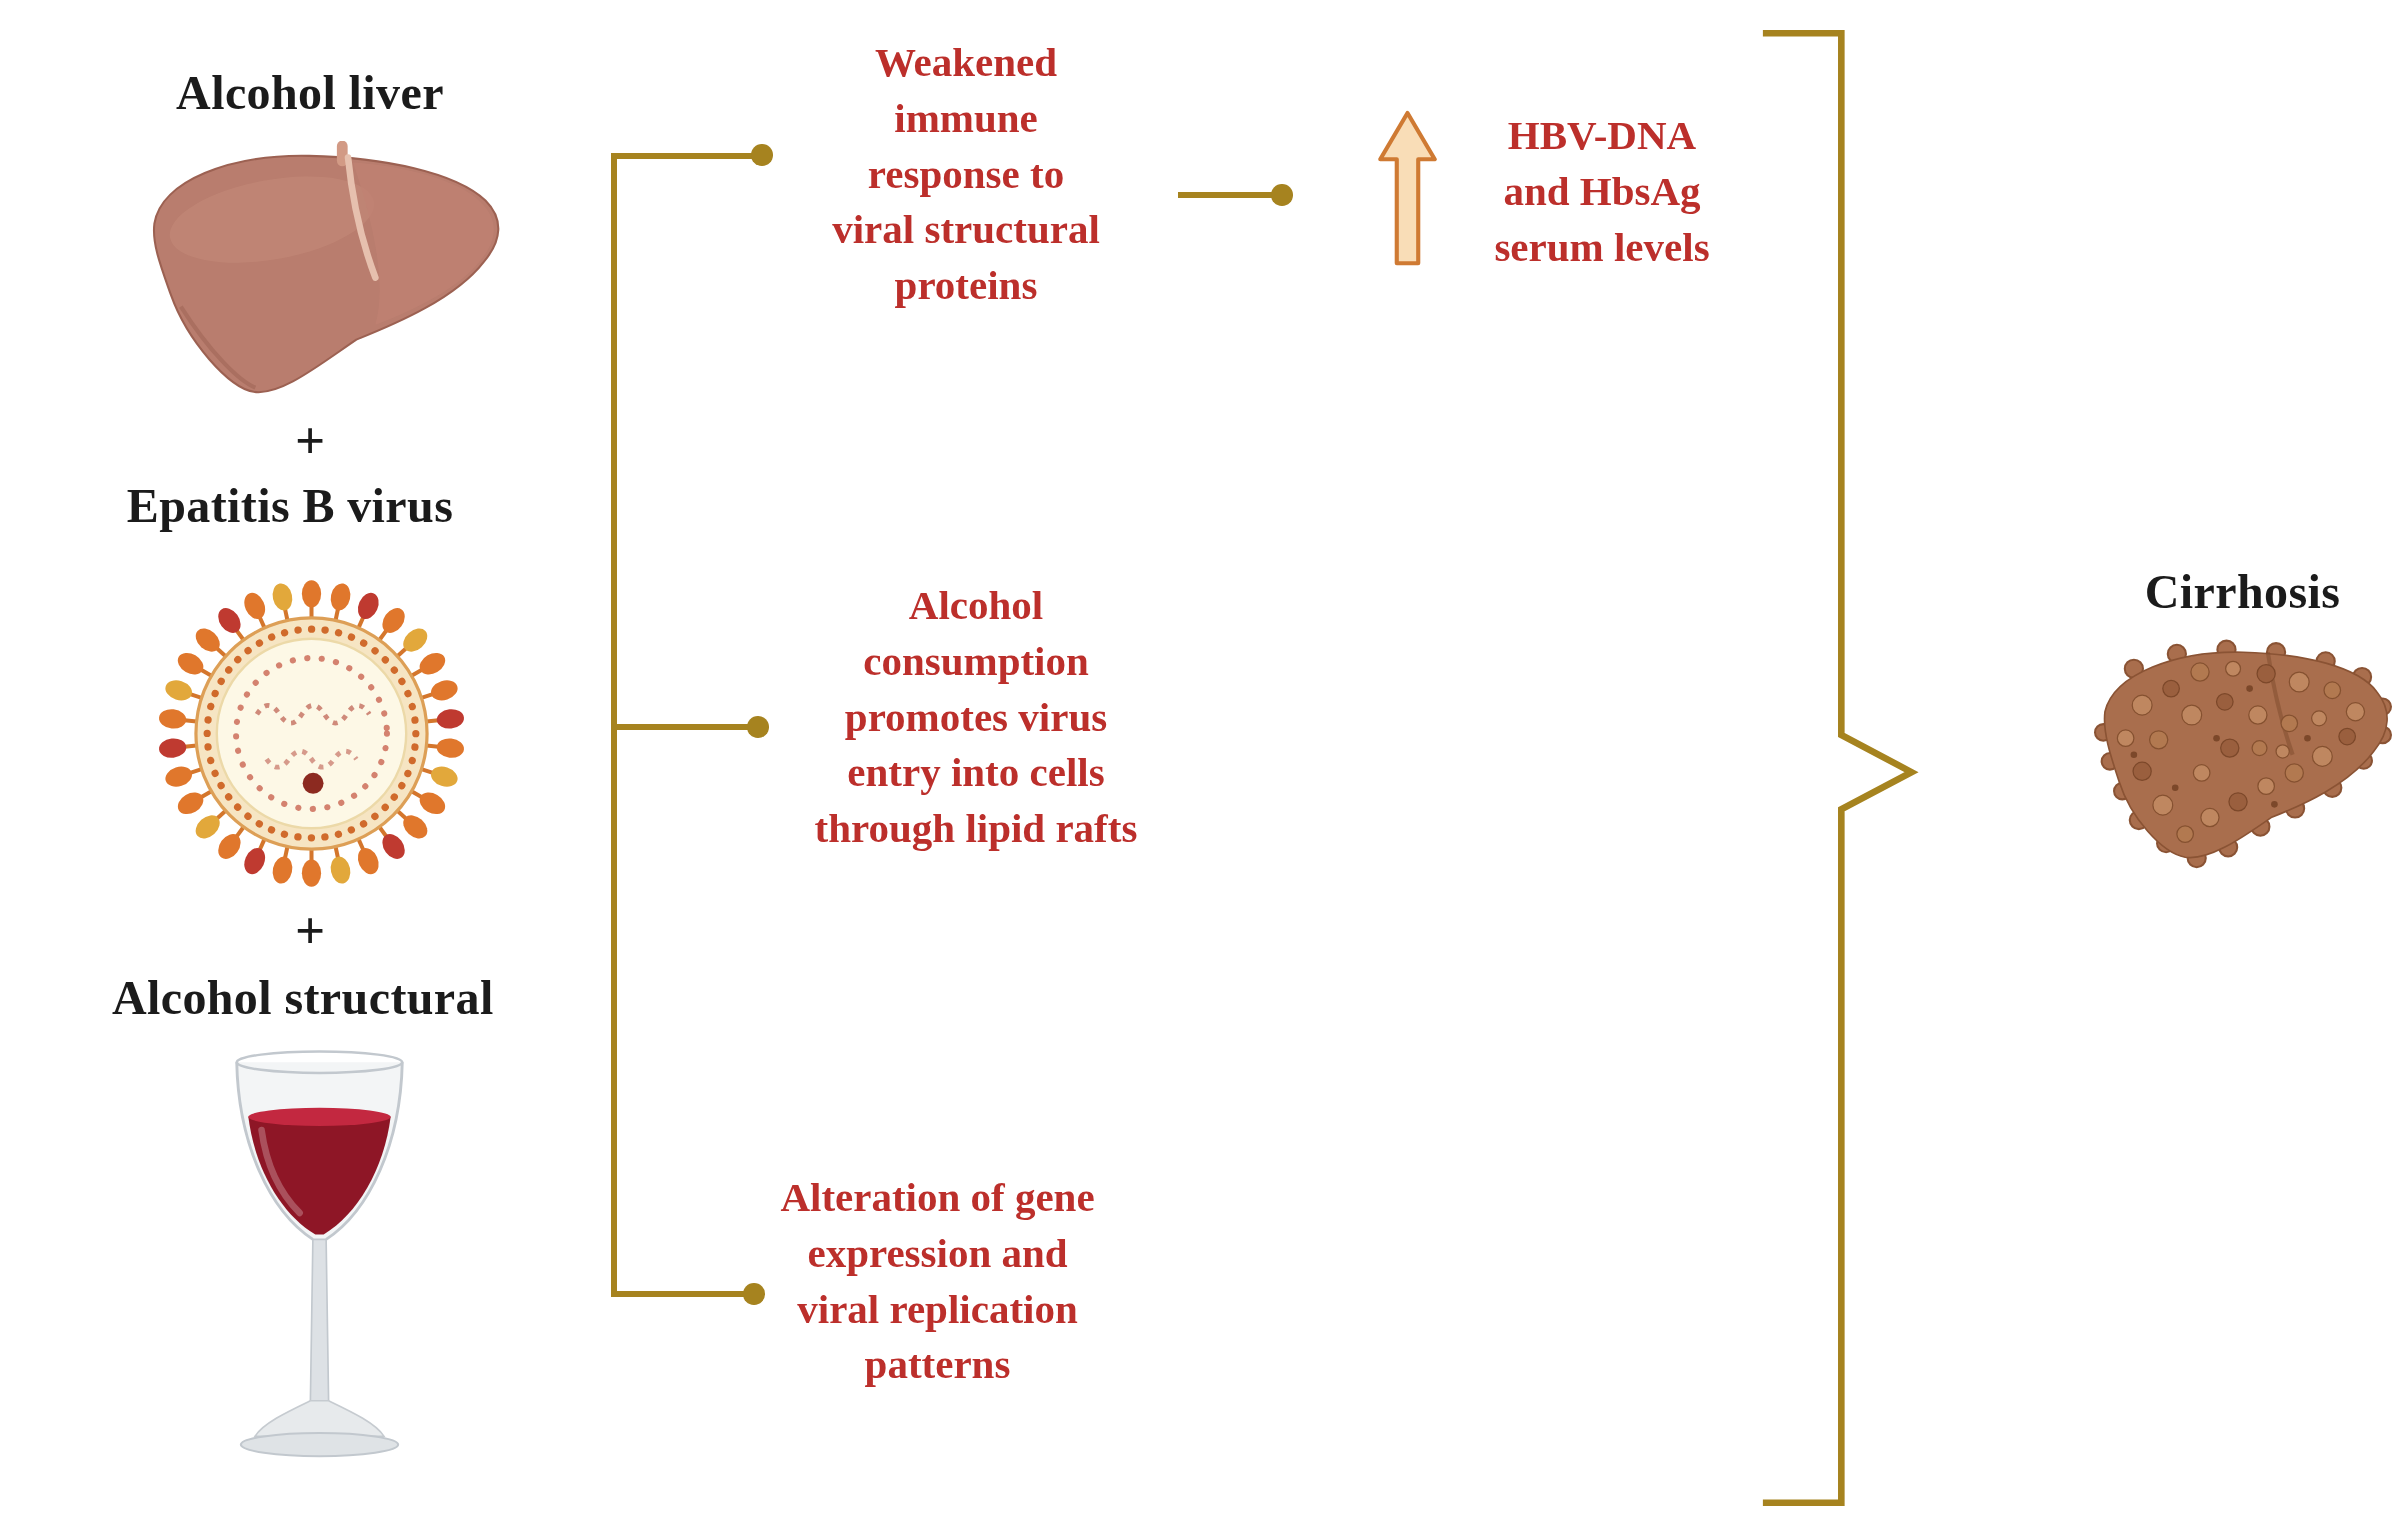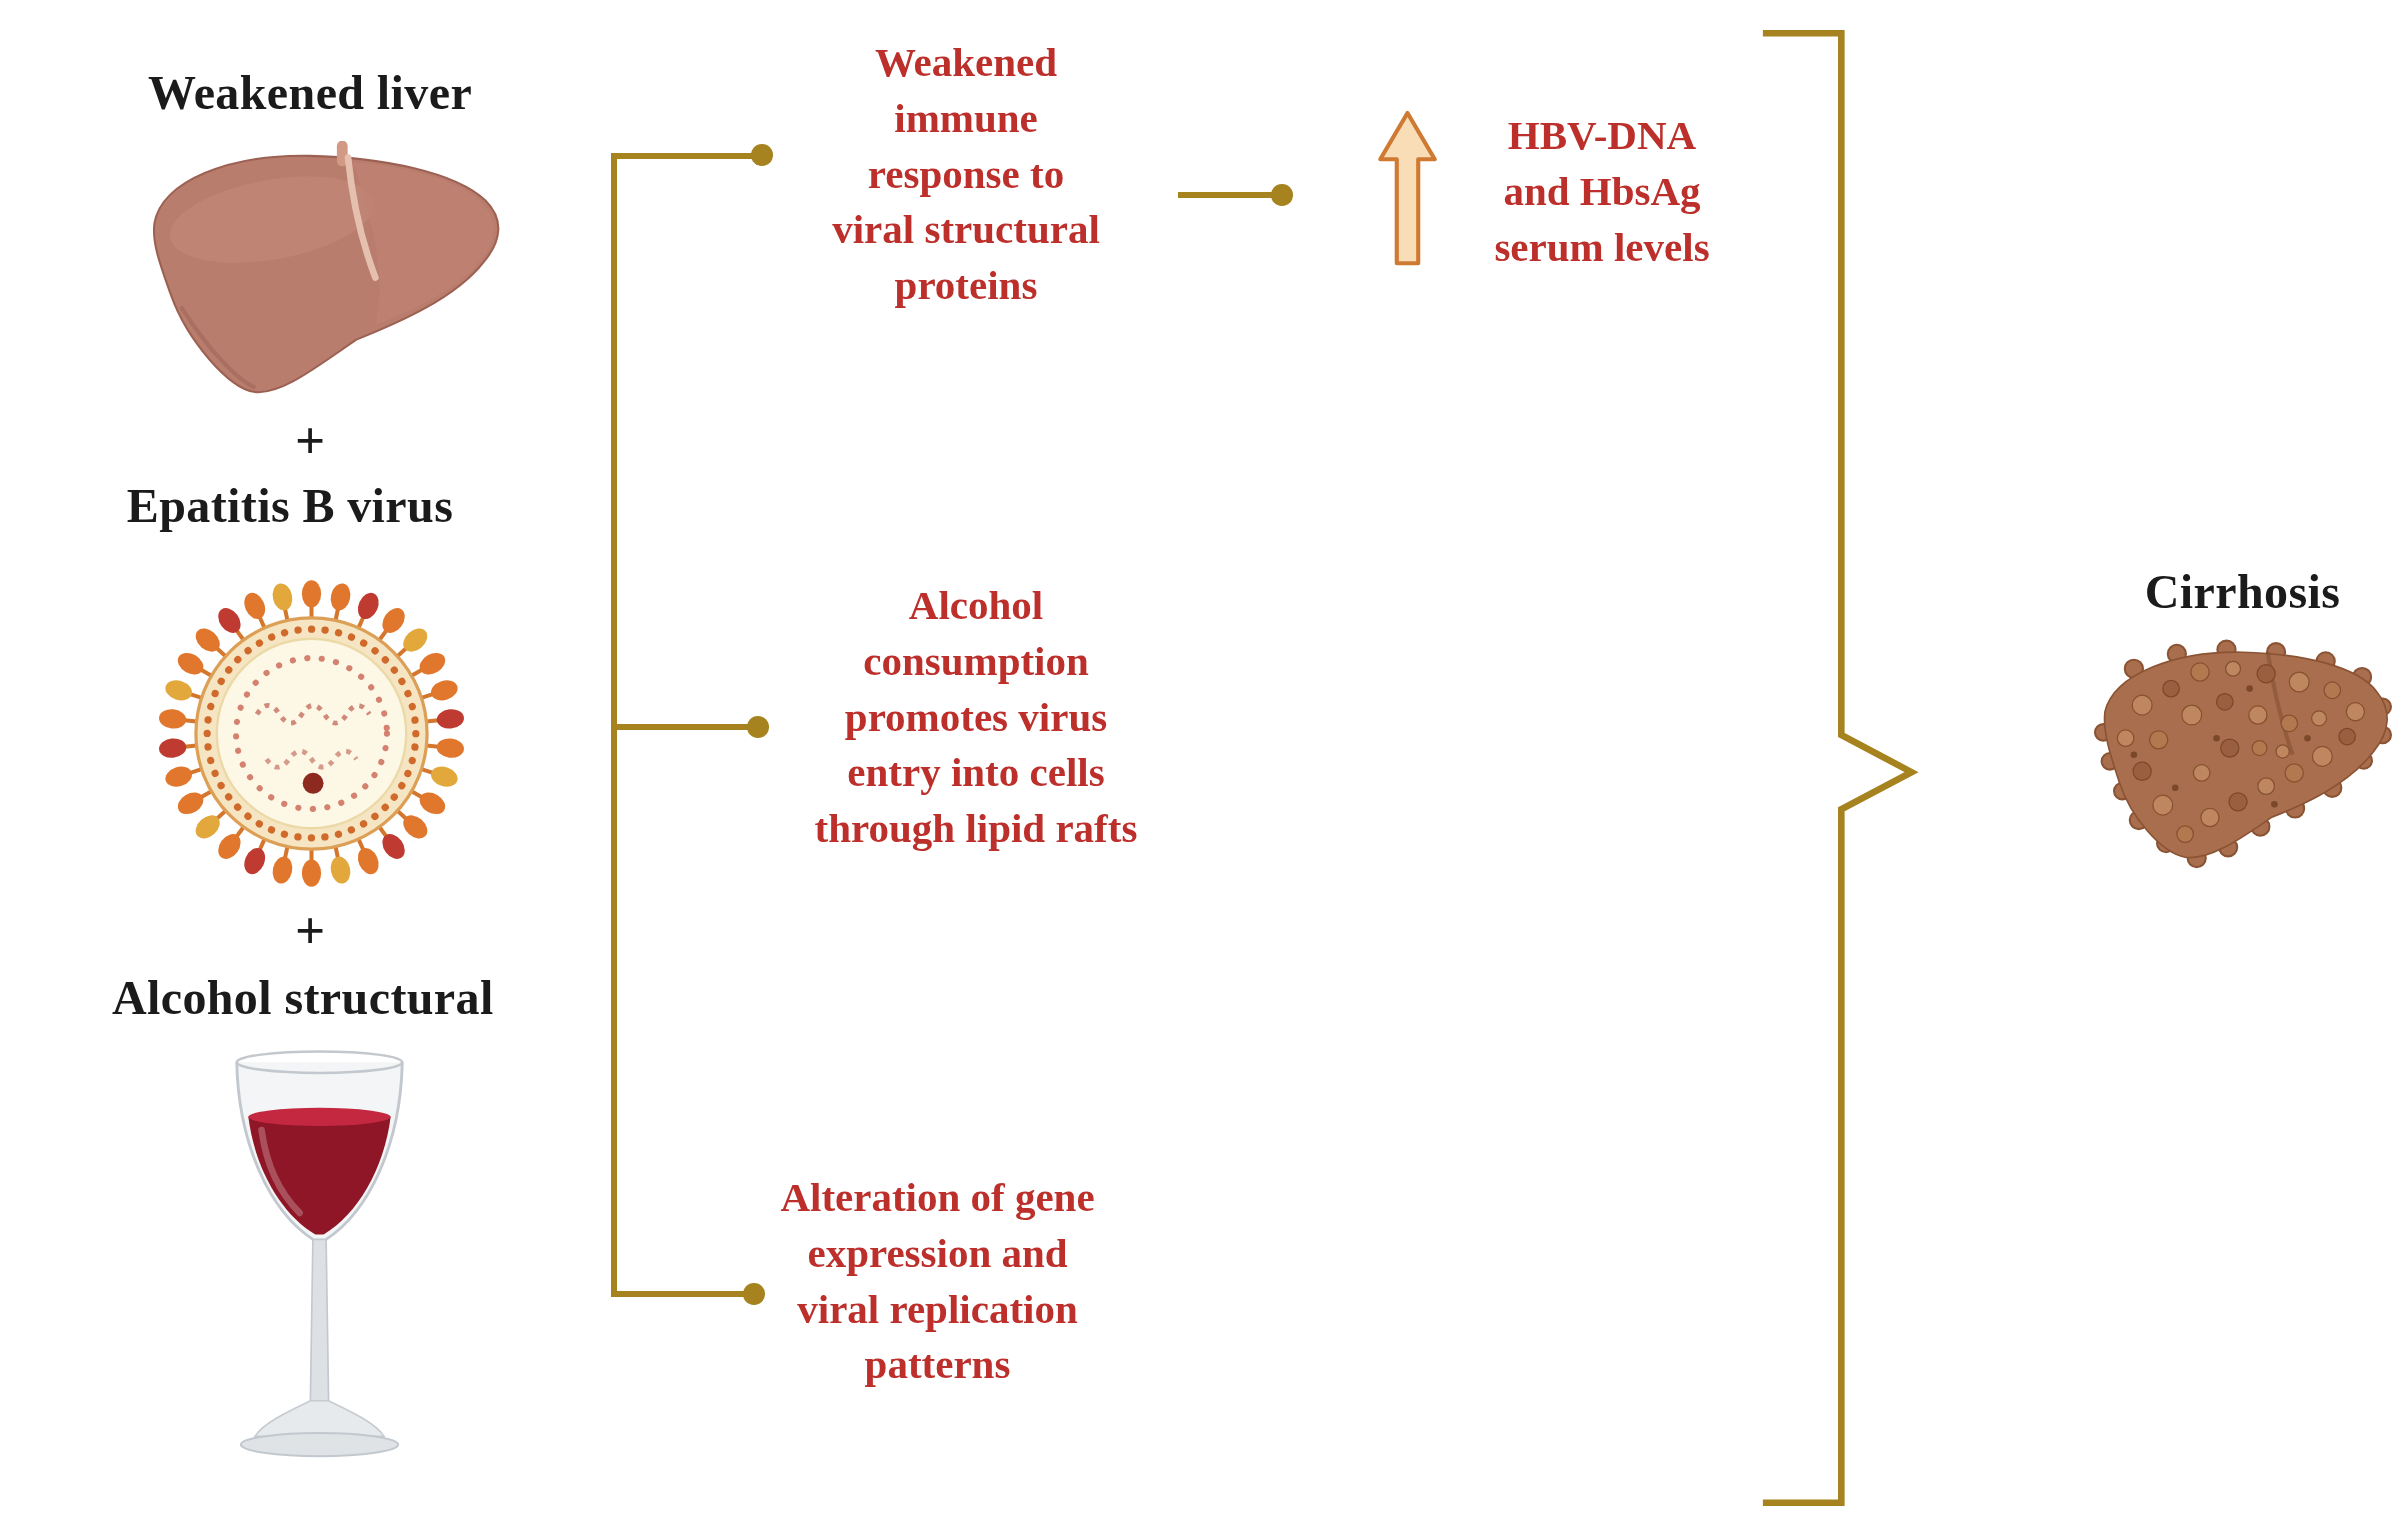--- a/index.html
+++ b/index.html
@@ -20,21 +20,21 @@
   .n1{fill:#bf8760;stroke:#855130;stroke-width:1.5}
   .n2{fill:#9a5f3e;stroke:#7c482a;stroke-width:1.5}
   .n3{fill:#b27950;stroke:#855130;stroke-width:1.5}
   .nd{fill:#7c482a}
 </style>
 </head>
 <body>
 
 <div class="canvas">
 
-  <div class="abs black-label" style="left:74px;top:65px;width:472px">Weakened liver</div>
+  <div class="abs black-label" style="left:74px;top:65px;width:472px">Alcohol liver</div>
 
   <svg class="abs" style="left:131px;top:141px" width="377" height="269" viewBox="0 0 455 325">
     <path d="M28,100 C36,48 120,16 215,18 C305,20 392,38 428,72 C450,94 448,120 426,146 C392,190 322,220 272,240 C225,272 180,308 148,303 C118,298 68,242 48,186 C36,152 25,124 28,100 Z" fill="#b97d6e" stroke="#9c6152" stroke-width="2.5"></path>
     <ellipse cx="170" cy="95" rx="125" ry="48" fill="#c78e7d" opacity="0.45" transform="rotate(-10 170 95)"></ellipse>
     <path d="M268,26 C330,30 400,48 424,76 C444,96 442,120 422,144 C396,178 340,205 295,222 C310,170 290,90 268,26 Z" fill="#c08273" opacity="0.75"></path>
     <path d="M255,6 L255,24" stroke="#d29a85" stroke-width="13" stroke-linecap="round"></path>
     <path d="M262,20 C266,60 276,115 295,165" stroke="#e6c0ae" stroke-width="8" fill="none" stroke-linecap="round"></path>
     <path d="M60,200 C95,255 130,290 150,298" stroke="#9c6152" stroke-width="5" fill="none" opacity="0.5"></path>
   </svg>
 

